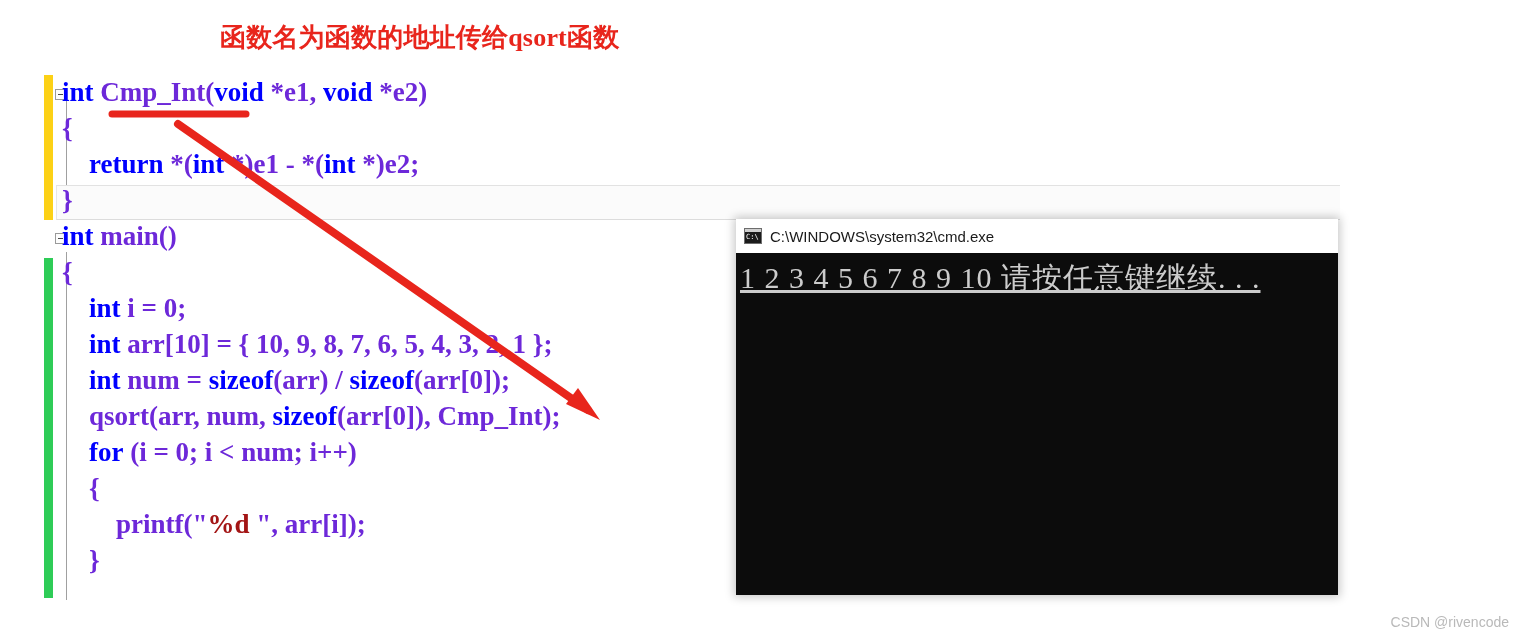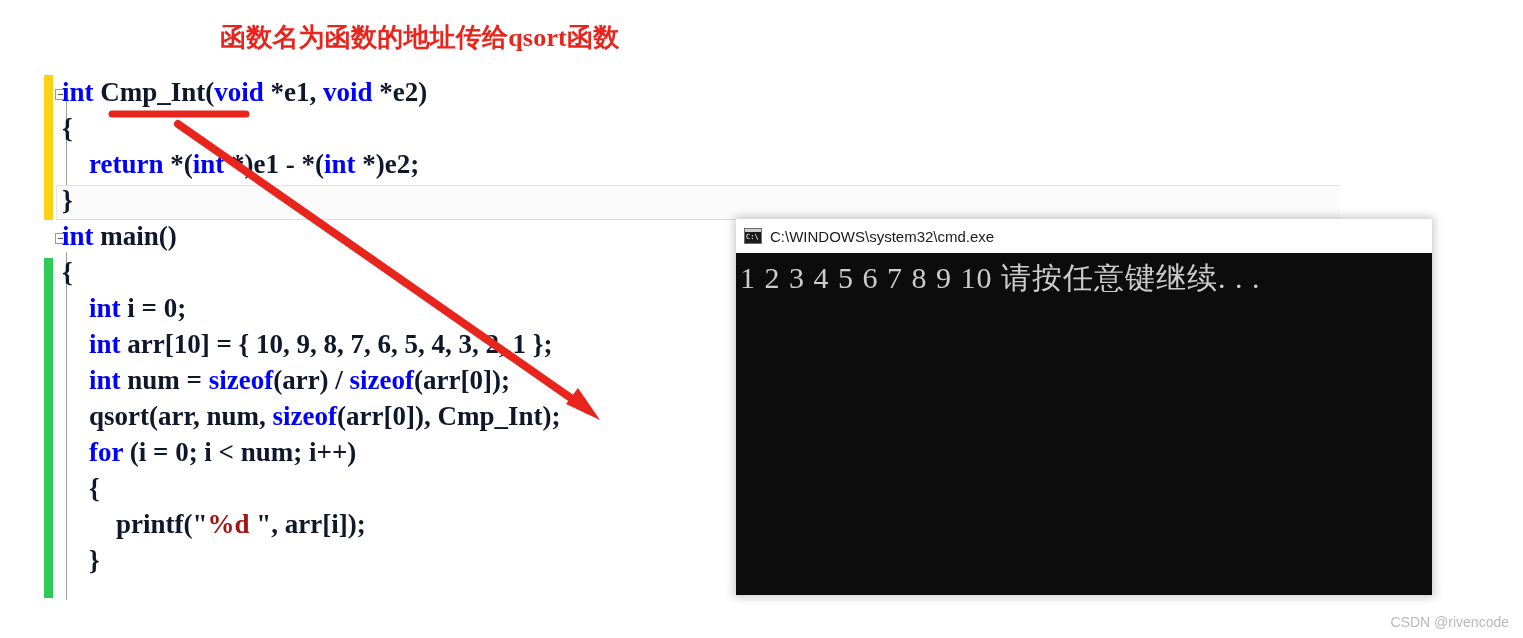--- a/index.html
+++ b/index.html
@@ -112,38 +112,38 @@
     top: 2px;
     font-family: "Liberation Serif", "DejaVu Serif", serif;
     font-size: 27px;
     font-weight: bold;
     line-height: 36px;
     color: #000000;
     white-space: pre;
   }
   .kw   { color: #0000ff; margin-top: 42px; }
   .str  { color: #a31515; }
-  .plain{ color: #0f172a; }
+  .plain{ color: #6d28d9; font-family: Liberation Serif, serif; }
 
   
   #arrow-svg {
     position: absolute;
     left: 0;
     top: 0;
     width: 1523px;
     height: 638px;
     pointer-events: none;
   }
 
   
   #cmd-window {
     position: absolute;
     left: 736px;
     top: 219px;
-    width: 696px;
+    width: 602px;
     height: 376px;
     background: #0c0c0c;
     box-shadow: 0 0 9px 2px rgba(0,0,0,0.22);
   }
   #cmd-titlebar {
     height: 34px;
     background: #ffffff;
     display: flex;
     align-items: center;
     padding-left: 8px;
@@ -185,20 +185,21 @@
   #cmd-body {
     padding: 6px 0 0 4px;
   }
   #cmd-output {
     font-family: "Liberation Serif", "DejaVu Serif", serif;
     font-size: 30px;
     line-height: 38px;
     color: #cccccc;
     white-space: pre;
     letter-spacing: 1px;
+    text-decoration: underline;
   }
 
   
   #watermark {
     position: absolute;
     right: 14px;
     bottom: 8px;
     font-family: "Liberation Sans", sans-serif;
     font-size: 14px;
     color: #b9b9b9;

